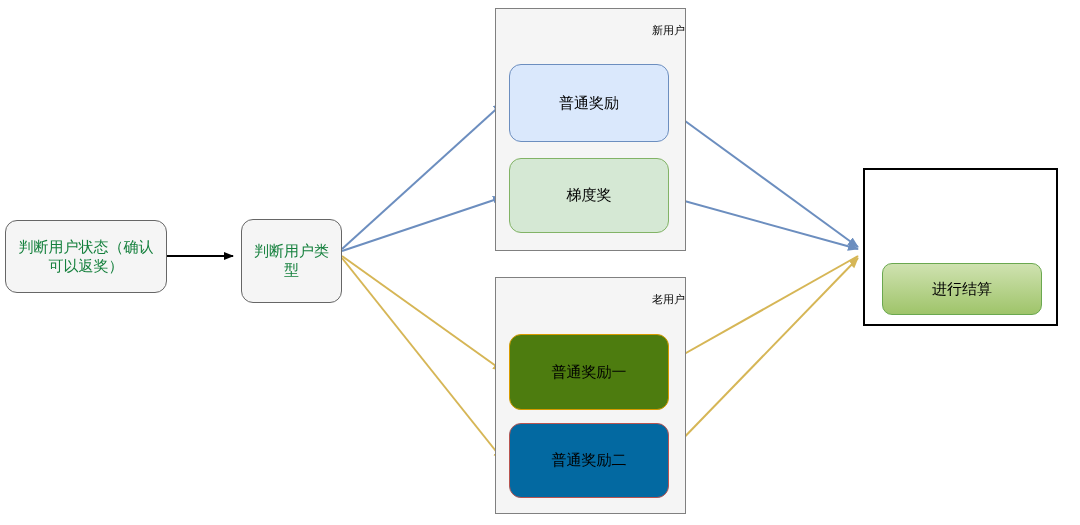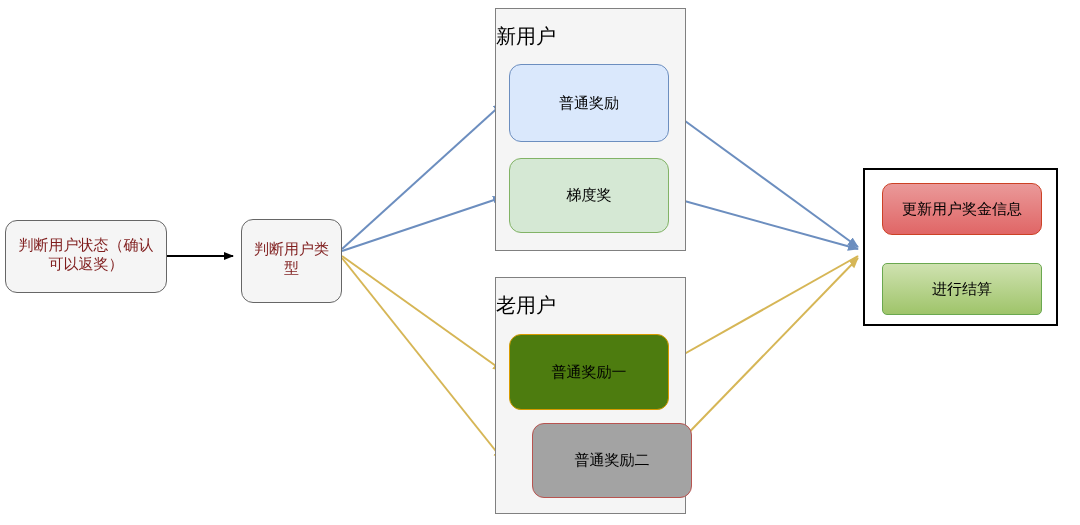--- a/index.html
+++ b/index.html
@@ -27,24 +27,23 @@
   }
 
   .node {
     position: absolute;
     box-sizing: border-box;
     display: flex;
     align-items: center;
     justify-content: center;
     text-align: center;
     line-height: 1.25;
-    color: #7f1d1d;
+    color: #15803d;
     font-size: 15px;
     white-space: pre-line;
-    font-family: Liberation Mono, monospace;
   }
 
   
   .proc {
     background: #f5f5f5;
     border: 1.4px solid #666666;
     border-radius: 12px;
     box-shadow: none;
   }
 
@@ -53,22 +52,22 @@
     position: absolute;
     box-sizing: border-box;
     background: #f5f5f5;
     border: 1.6px solid #808080;
   }
   .group-label {
     position: absolute;
     left: 0;
     right: 0;
     top: 14px;
-    text-align: left;
-    font-size: 20px;
+    text-align: right;
+    font-size: 11px;
     color: #000000;
   }
 
   
   .plainbox {
     position: absolute;
     box-sizing: border-box;
     background: #ffffff;
     border: 2px solid #000000;
   }
@@ -91,33 +90,32 @@
   }
   .card-green {
     background: #d5e8d4;
     border: 1.4px solid #82b366;
   }
   .card-orange {
     background: #4d7c0f;
     border: 1.4px solid #d79b00;
   }
   .card-pink {
-    background: #a3a3a3;
+    background: #0369a1;
     border: 1.4px solid #b85450;
-    margin-left: 23px;
   }
   .card-red-grad {
     background: linear-gradient(to bottom, #ea9999 0%, #e06666 100%);
     border: 1.4px solid #cc4125;
     border-radius: 10px;
   }
   .card-green-grad {
     background: linear-gradient(to bottom, #cfe2b0 0%, #9fc46a 100%);
     border: 1.4px solid #6aa84f;
-    border-radius: 5px;
+    border-radius: 10px;
   }
 </style>
 </head>
 <body>
 
 <div id="canvas">
 
   <svg id="edges" viewBox="0 0 1080 525" width="1080" height="525">
     <defs>
       <marker id="ah-black" markerWidth="10" markerHeight="10" refX="9" refY="4" orient="auto" markerUnits="userSpaceOnUse">
@@ -163,17 +161,16 @@
   <div class="group" style="left:495px; top:277px; width:191px; height:237px;">
     <div class="group-label">老用户</div>
   </div>
 
   <div class="card card-orange" style="left:509px; top:334px; width:160px; height:76px;">普通奖励一</div>
 
   <div class="card card-pink" style="left:509px; top:423px; width:160px; height:75px;">普通奖励二</div>
 
   <div class="plainbox" style="left:863px; top:168px; width:195px; height:158px;"></div>
 
-  <div class="card card-red-grad" style="left:882px; top:183px; width:160px; height:52px;">更新用户奖金信息</div>
 
   <div class="card card-green-grad" style="left:882px; top:263px; width:160px; height:52px;">进行结算</div>
 
 </div>
 
 </body></html>

